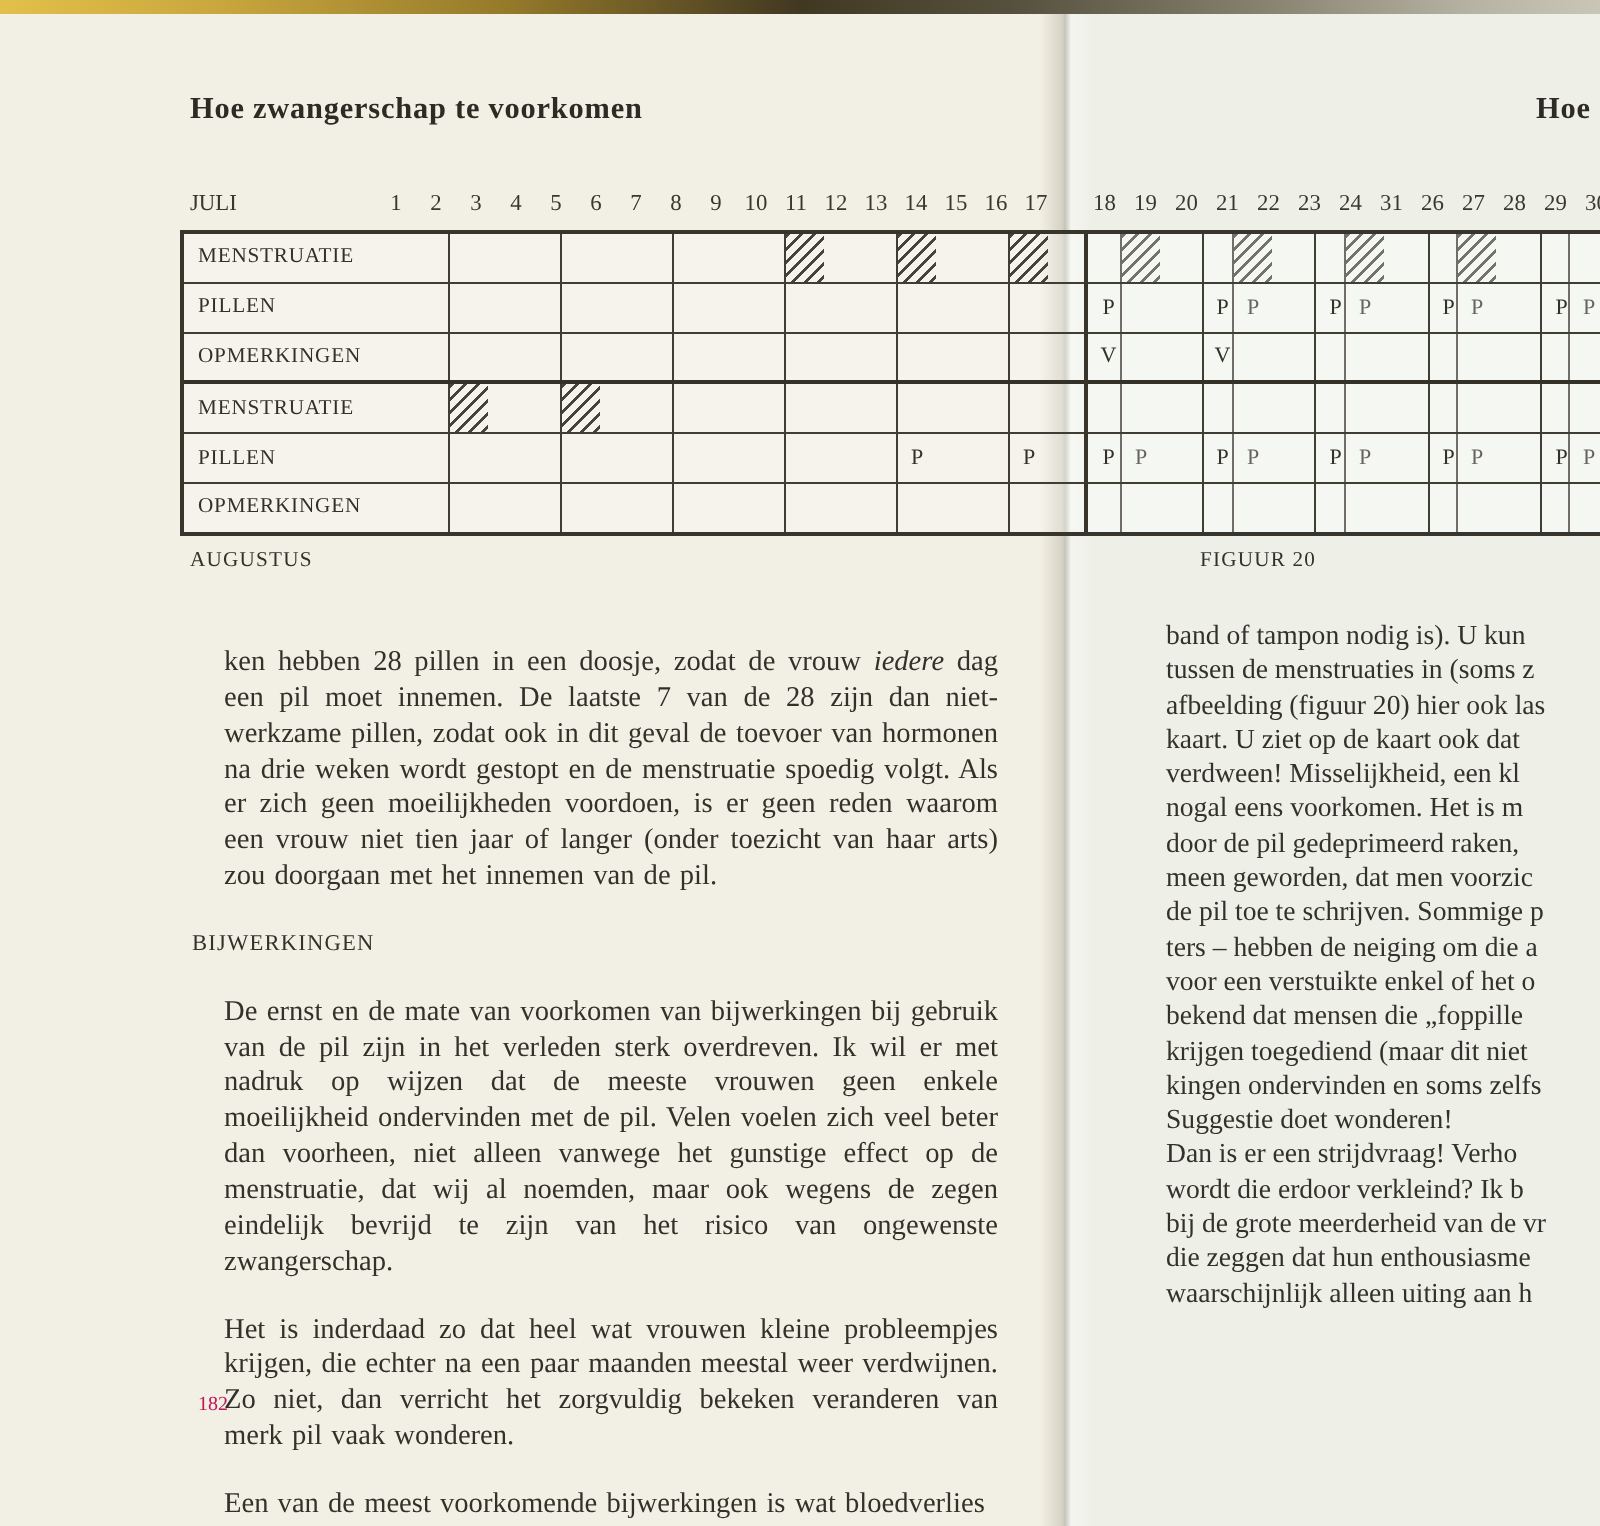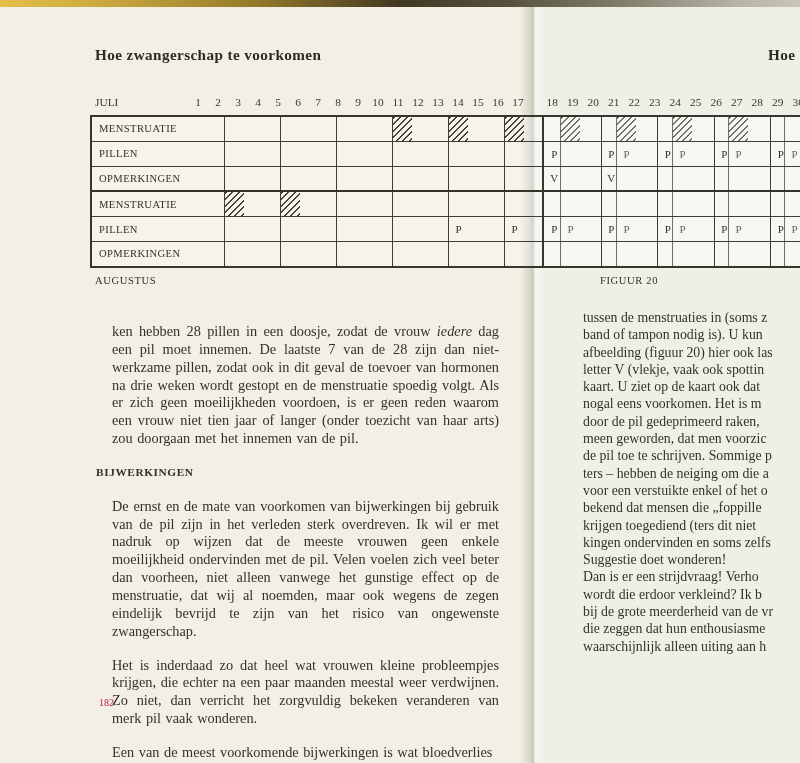--- a/index.html
+++ b/index.html
@@ -34,21 +34,21 @@
         display:flex;align-items:center;justify-content:center;font-size:11px;color:#34312b;}
   #right-chart .cell:first-child{border-left:none;}
   .hatch{background-image:repeating-linear-gradient(135deg,#45433a 0 1.5px,rgba(0,0,0,0) 1.5px 4.6px);}
   .chart-caption{position:absolute;top:275px;font-size:10.6px;letter-spacing:.6px;color:#34312b;}
   #lp-caption{left:95px;}
   #rp-caption{left:600px;}
   
   #left-body{position:absolute;left:96px;top:307px;width:419px;font-size:14.3px;
              line-height:17.85px;text-align:justify;word-spacing:1px;color:#34312b;}
   #left-body p{margin:16px;}
-  #section-heading{margin:7px 0 2px 0 !important;font-size:11.3px;letter-spacing:.6px;text-align:left;font-weight:bold;}
+  #section-heading{margin:7px 0 2px 0 !important;font-size:11.3px;letter-spacing:.6px;text-align:left;}
   .ital{font-style:italic;}
   #right-body{position:absolute;left:583px;top:309px;width:217px;overflow:hidden;
               font-size:13.8px;line-height:17.3px;color:#34312b;}
   .rline{white-space:nowrap;}
   #page-number{position:absolute;left:99px;top:697px;font-size:10px;color:#be185d;}
 </style>
 </head>
 <body>
 
 <div id="book">
@@ -212,21 +212,21 @@
 
   <div id="right-chart" class="chart">
     <div class="day-row">
         <span class="dnum">18</span>
         <span class="dnum">19</span>
         <span class="dnum">20</span>
         <span class="dnum">21</span>
         <span class="dnum">22</span>
         <span class="dnum">23</span>
         <span class="dnum">24</span>
-        <span class="dnum">25</span>
+        <span class="dnum">31</span>
         <span class="dnum">26</span>
         <span class="dnum">27</span>
         <span class="dnum">28</span>
         <span class="dnum">29</span>
         <span class="dnum">30</span>
       </div>
     <div class="grid"><div class="crow">
           <div class="cell"></div>
           <div class="cell"></div>
           <div class="cell"></div>
@@ -308,33 +308,33 @@
           <div class="cell"></div>
           <div class="cell"></div>
           <div class="cell"></div>
           <div class="cell"></div>
           <div class="cell"></div>
         </div></div>
   </div>
   <div id="rp-caption" class="chart-caption">FIGUUR 20</div>
 
   <div id="right-body">
+      <div class="rline">band of tampon nodig is). U kun</div>
       <div class="rline">tussen de menstruaties in (soms z</div>
-      <div class="rline">band of tampon nodig is). U kun</div>
       <div class="rline">afbeelding (figuur 20) hier ook las</div>
-      <div class="rline">letter V (vlekje, vaak ook spottin</div>
       <div class="rline">kaart. U ziet op de kaart ook dat </div>
+      <div class="rline">verdween! Misselijkheid, een kl</div>
       <div class="rline">nogal eens voorkomen. Het is m</div>
       <div class="rline">door de pil gedeprimeerd raken, </div>
       <div class="rline">meen geworden, dat men voorzic</div>
       <div class="rline">de pil toe te schrijven. Sommige p</div>
       <div class="rline">ters – hebben de neiging om die a</div>
       <div class="rline">voor een verstuikte enkel of het o</div>
       <div class="rline">bekend dat mensen die „foppille</div>
-      <div class="rline">krijgen toegediend (ters dit niet </div>
+      <div class="rline">krijgen toegediend (maar dit niet </div>
       <div class="rline">kingen ondervinden en soms zelfs </div>
       <div class="rline">Suggestie doet wonderen!</div>
       <div class="rline">Dan is er een strijdvraag! Verho</div>
       <div class="rline">wordt die erdoor verkleind? Ik b</div>
       <div class="rline">bij de grote meerderheid van de vr</div>
       <div class="rline">die zeggen dat hun enthousiasme</div>
       <div class="rline">waarschijnlijk alleen uiting aan h</div>
     </div>
 </div>
 

